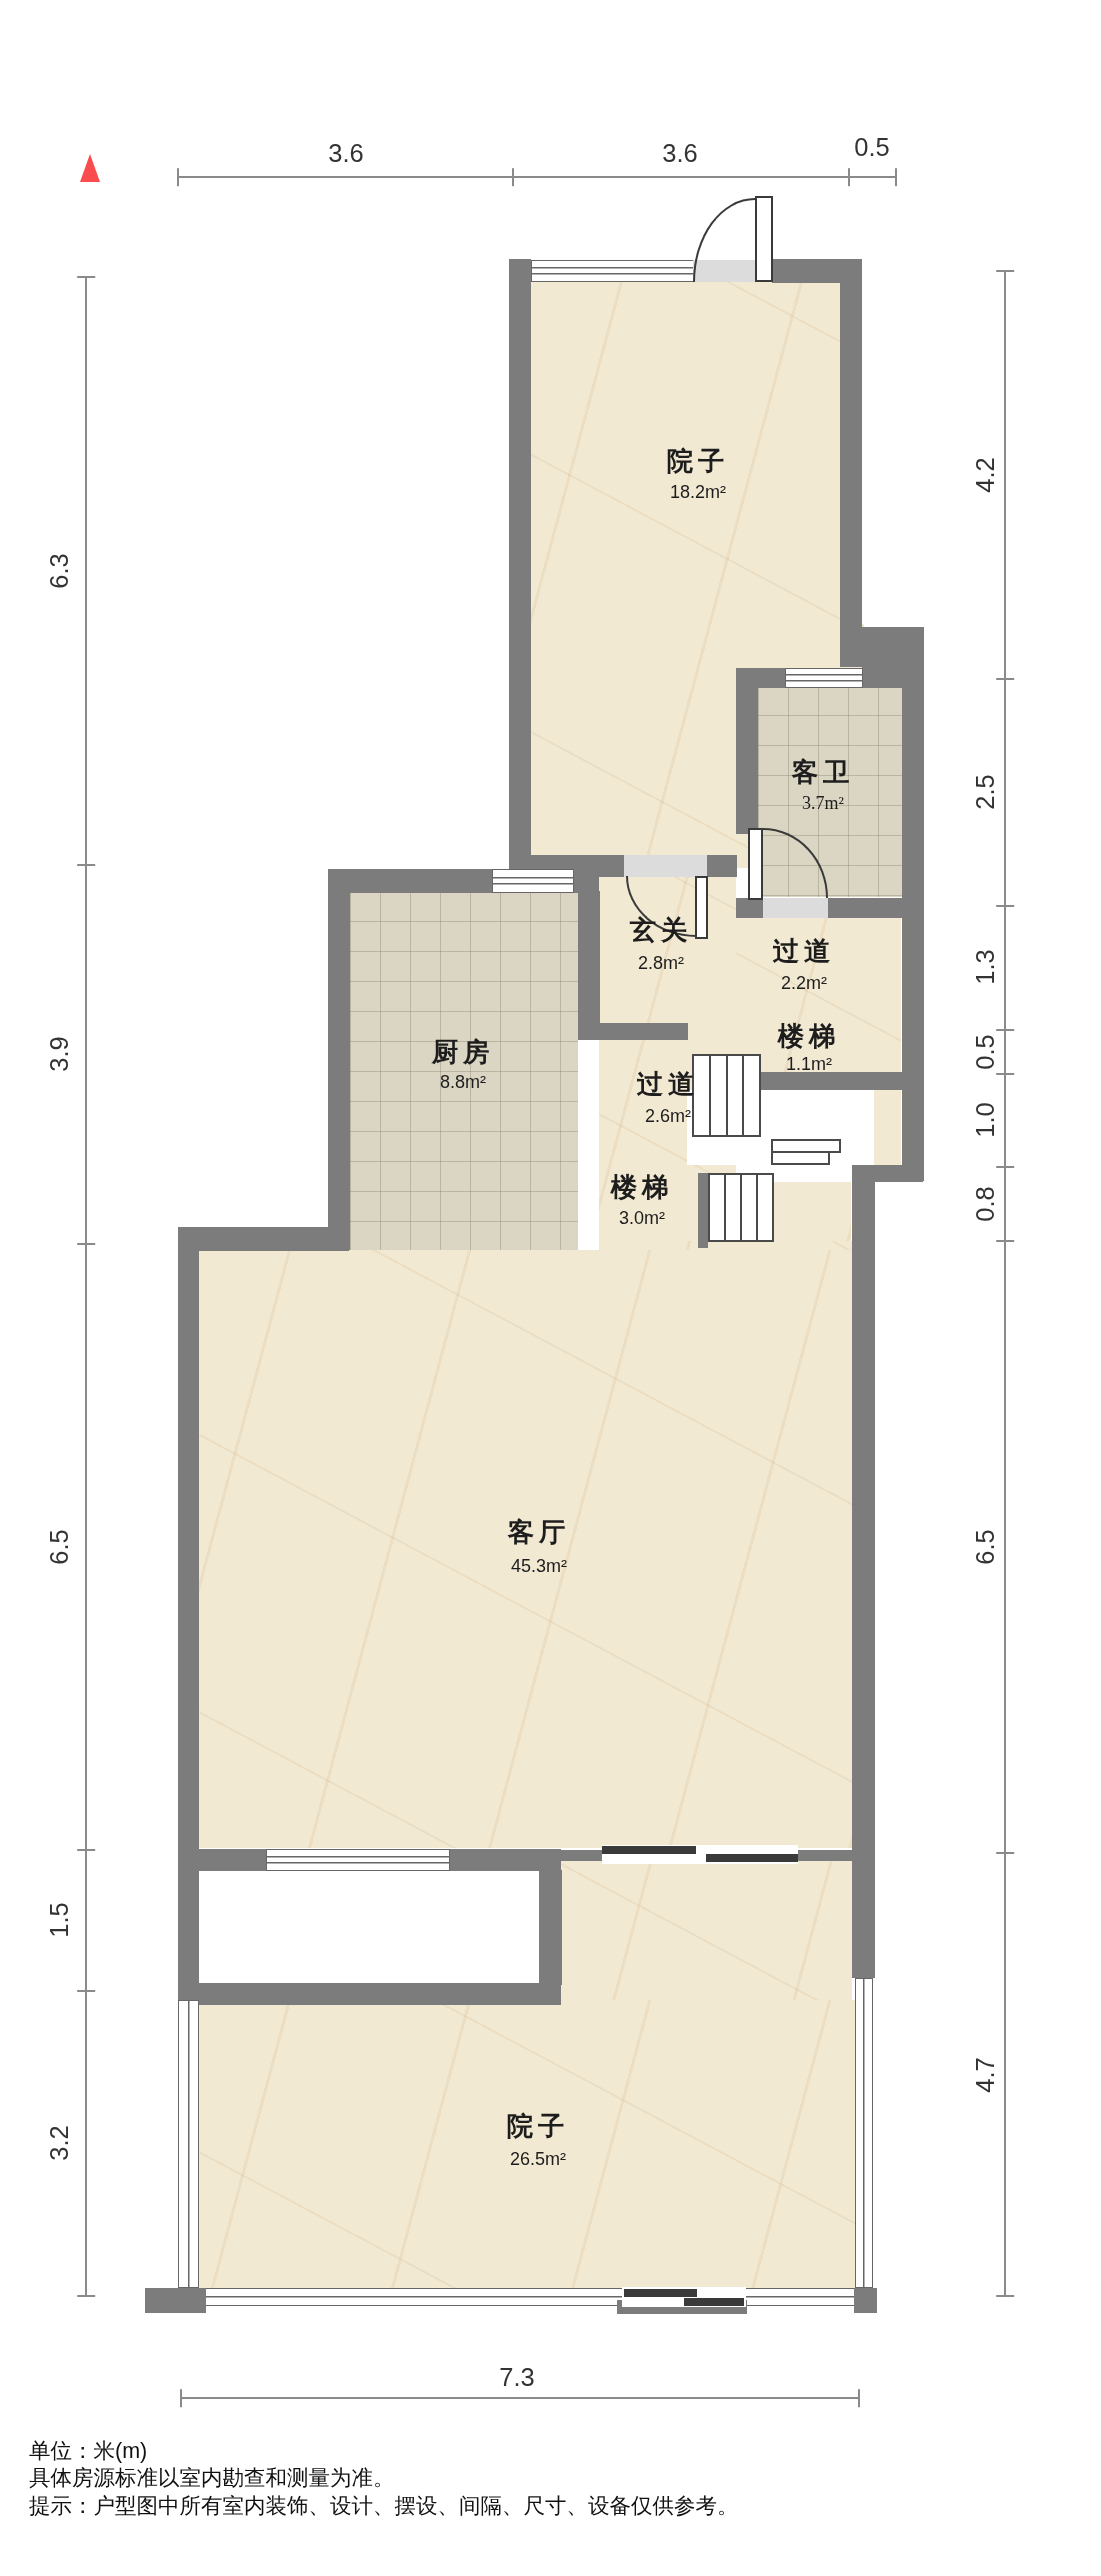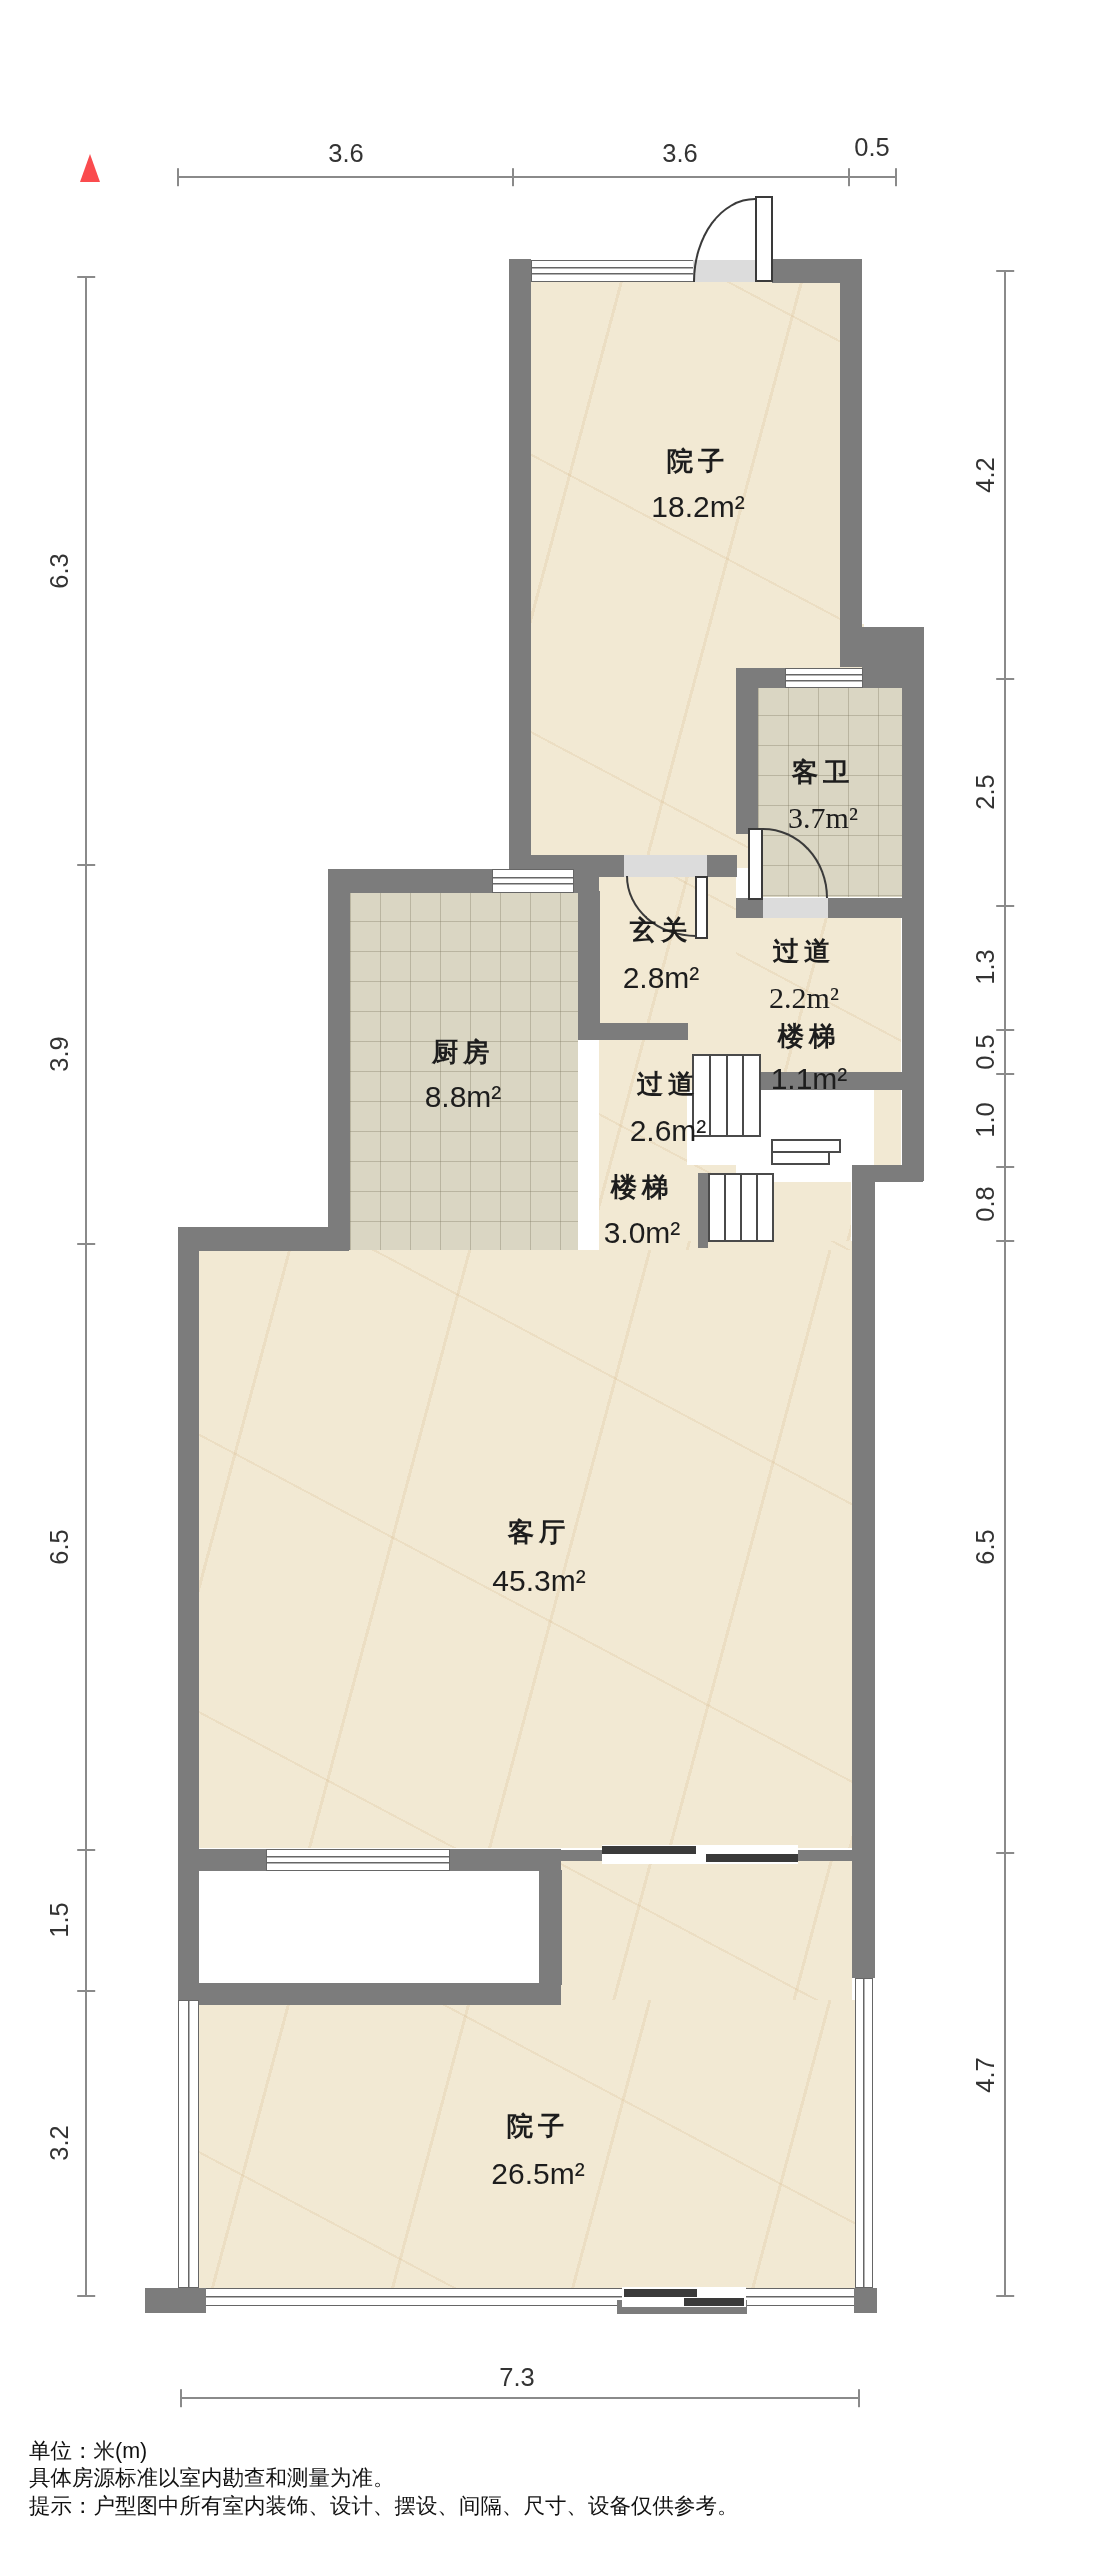--- a/index.html
+++ b/index.html
@@ -41,21 +41,21 @@
   
   .dim-h{position:absolute;height:2px;background:var(--dimline,#8a8a8a);}
   .dim-v{position:absolute;width:2px;background:var(--dimline,#8a8a8a);}
   .tick-v{position:absolute;width:2px;height:17.6px;background:var(--dimline,#8a8a8a);transform:translate(-1px,-8.8px);}
   .tick-h{position:absolute;width:17.6px;height:2px;background:var(--dimline,#8a8a8a);transform:translate(-8.8px,-1px);}
   .dim-label{position:absolute;font-size:25.5px;color:var(--dimtext,#333);transform:translate(-50%,-50%);white-space:nowrap;}
   .dim-label.rot{transform:translate(-50%,-50%) rotate(-90deg);}
   
   .room-label{position:absolute;transform:translate(-50%,-50%);text-align:center;color:var(--text,#1d1d1d);white-space:nowrap;}
   .room-name{font-size:26.4px;font-weight:600;letter-spacing:4.9px;}
-  .room-area{position:absolute;transform:translate(-50%,-50%);font-size:30px;color:var(--text,#1d1d1d);white-space:nowrap;margin-top:15px;}
+  .room-area{position:absolute;transform:translate(-50%,-50%);font-size:18px;color:var(--text,#1d1d1d);white-space:nowrap;}
   
   .north{position:absolute;left:80px;top:154px;width:0;height:0;
     border-left:10.8px solid transparent;border-right:10.8px solid transparent;
     border-bottom:28px solid var(--north,#fa4b4e);}
   .footer{position:absolute;left:29px;top:2438px;font-size:21.5px;line-height:27.4px;color:#111;}
 </style>
 </head>
 <body>
 
 <div id="plan">
@@ -180,21 +180,21 @@
   <div class="tick-h" style="left:1005px;top:2296px;"></div>
 
   <div id="labels">
       <div class="room-label" style="left: 698px; top: 461px;"><span class="room-name">院子</span></div>
       <div class="room-area" style="left: 698px; top: 492px;">18.2m²</div>
       <div class="room-label" style="left: 823px; top: 772px;"><span class="room-name">客卫</span></div>
       <div class="room-area" style="left: 823px; top: 803px; font-family: Liberation Serif, serif;">3.7m²</div>
       <div class="room-label" style="left: 661px; top: 930px;"><span class="room-name">玄关</span></div>
       <div class="room-area" style="left: 661px; top: 963px;">2.8m²</div>
       <div class="room-label" style="left: 804px; top: 951px;"><span class="room-name">过道</span></div>
-      <div class="room-area" style="left: 804px; top: 983px; font-family: Liberation Serif, serif;">2.2m²</div>
+      <div class="room-area" style="left: 804px; top: 983px;">2.2m²</div>
       <div class="room-label" style="left: 809px; top: 1036px;"><span class="room-name">楼梯</span></div>
       <div class="room-area" style="left: 809px; top: 1064px;">1.1m²</div>
       <div class="room-label" style="left: 463px; top: 1052px;"><span class="room-name">厨房</span></div>
       <div class="room-area" style="left: 463px; top: 1082px;">8.8m²</div>
       <div class="room-label" style="left: 668px; top: 1084px;"><span class="room-name">过道</span></div>
       <div class="room-area" style="left: 668px; top: 1116px;">2.6m²</div>
       <div class="room-label" style="left: 642px; top: 1187px;"><span class="room-name">楼梯</span></div>
       <div class="room-area" style="left: 642px; top: 1218px;">3.0m²</div>
       <div class="room-label" style="left: 539px; top: 1532px;"><span class="room-name">客厅</span></div>
       <div class="room-area" style="left: 539px; top: 1566px;">45.3m²</div>

